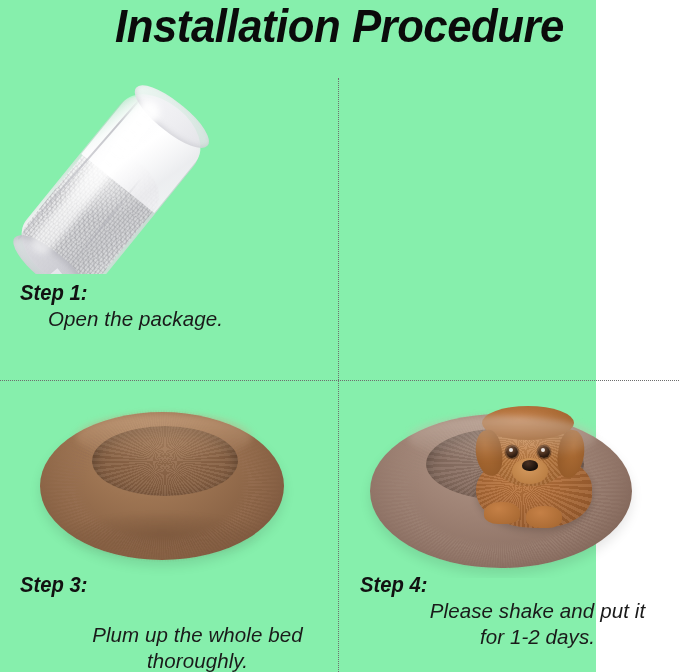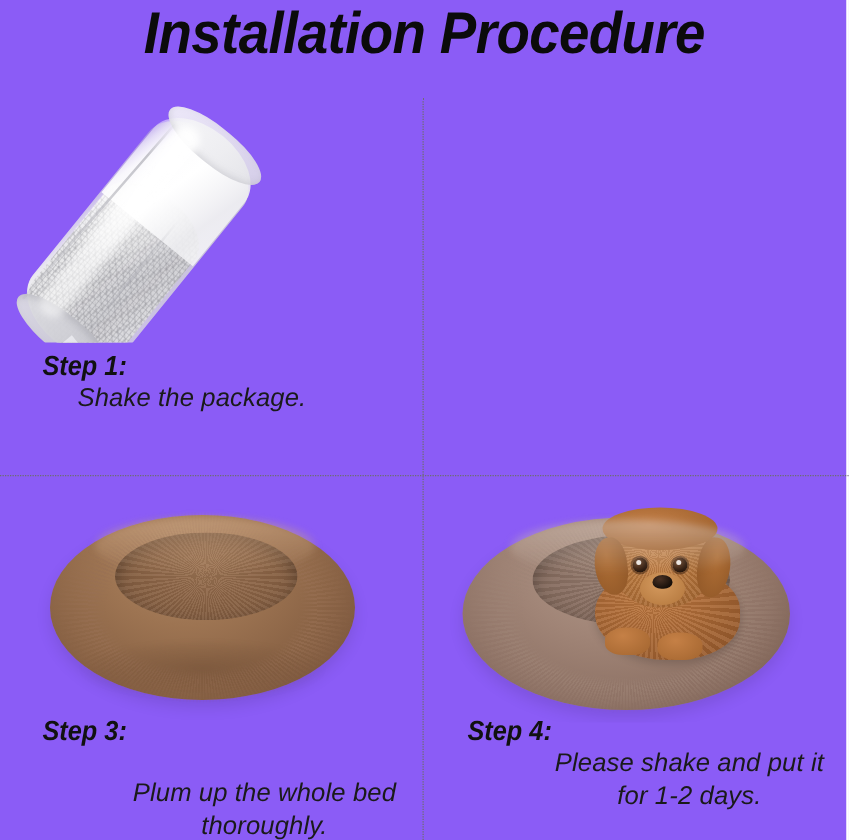--- a/index.html
+++ b/index.html
@@ -1,19 +1,19 @@
 <!DOCTYPE html>
 <html><head>
 <meta charset="utf-8">
 <title>Installation Procedure</title>
 <style>
   html,body{margin:0;padding:0;background:#ffffff;}
   body{width:679px;height:672px;overflow:hidden;font-family:"Liberation Sans",sans-serif;}
 
-  #page{position:relative;width:677px;height:672px;background:#8b5cf6;}
+  #page{position:relative;width:596px;height:672px;background:#86efac;}
 
   
   .title{
     position:absolute;left:0;top:-2px;width:679px;height:58px;
     text-align:center;line-height:56px;
     font-family:"Liberation Sans Narrow","Liberation Sans",sans-serif;
     font-weight:bold;font-style:italic;font-size:47px;letter-spacing:-0.5px;
     color:#0b0b0b;white-space:nowrap;
     transform:scaleX(0.93);transform-origin:50% 50%;
   }
@@ -31,21 +31,21 @@
   
   .cell{position:absolute;width:339px;height:300px;overflow:hidden;}
   #cell1{left:0;   top:78px;}
   #cell2{left:340px;top:78px;}
   #cell3{left:0;   top:382px;}
   #cell4{left:340px;top:382px;}
 
   .art{position:absolute;left:0;top:0;width:339px;height:196px;overflow:hidden;}
 
   
-  .caption{position:absolute;left:16px;width:339px;}
+  .caption{position:absolute;left:2px;width:339px;}
   .step-label{
     font-family:"Liberation Sans Narrow","Liberation Sans",sans-serif;
     font-weight:bold;font-style:italic;font-size:22px;color:#111;
     letter-spacing:0px;transform:scaleX(0.92);transform-origin:0 50%;
     display:block;
   }
   .step-desc{
     font-family:"Liberation Sans","DejaVu Sans",sans-serif;
     font-style:italic;font-size:20.5px;color:#1a1a1a;line-height:26px;
     letter-spacing:0.1px;display:block;
@@ -308,21 +308,21 @@
           <div class="pkg-seam"></div>
           <div class="pkg-seam2"></div>
           <div class="pkg-gloss"></div>
           <div class="pkg-tail"></div>
         </div>
       </div>
     </div>
 
     <div class="caption" style="top:202px;padding-left:18px;">
       <span class="step-label">Step 1:</span>
-      <span class="step-desc desc-1">Shake the package.</span>
+      <span class="step-desc desc-1">Open the package.</span>
     </div>
   </div>
 
 
   <div class="cell" id="cell3">
 
     <div class="art">
       <div class="bed3">
         <div class="outer fur-tex"></div>
         <div class="fluff"></div>

